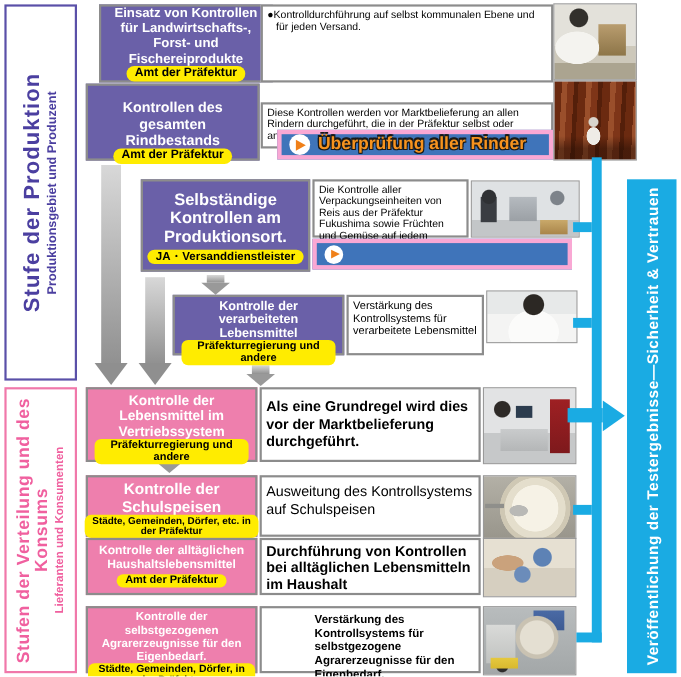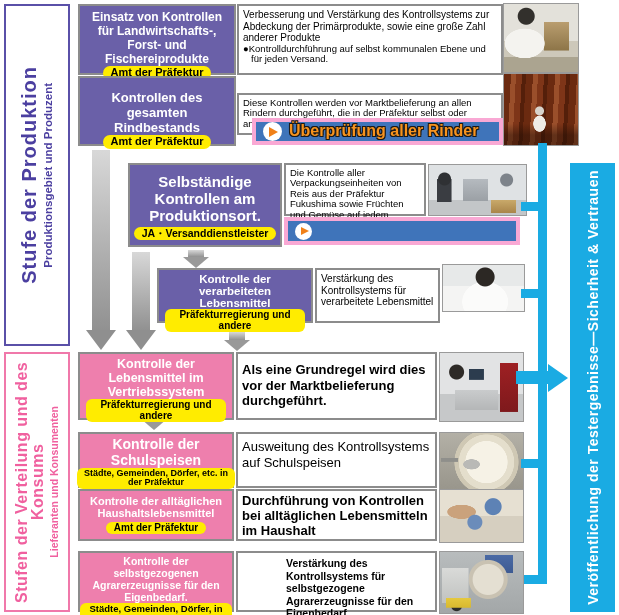--- a/index.html
+++ b/index.html
@@ -105,26 +105,25 @@
 
   <div class="abs vlabel" id="prod-label" style="left:4px;top:4px;width:66px;height:342px;">
     <span class="t">Stufe der Produktion</span>
     <span class="s">Produktionsgebiet und Produzent</span>
   </div>
   <div class="abs vlabel" id="dist-label" style="left:4px;top:352px;width:66px;height:260px;">
     <span class="t">Stufen der Verteilung und des Konsums</span>
     <span class="s">Lieferanten und Konsumenten</span>
   </div>
 
-  <div class="abs stagebox purple" style="left:78px;top:4px;width:158px;height:71px;">
+  <div class="abs stagebox purple" style="left:90px;top:4px;width:158px;height:71px;justify-content:center;">
     <div class="ttl" style="font-size:12px;">Einsatz von Kontrollen für Landwirtschafts-, Forst- und Fischereiprodukte</div>
     <div class="pill" style="font-size:11px;">Amt der Präfektur</div>
   </div>
   <div class="abs desc" style="left:237px;top:4px;width:266px;height:71px;font-size:10px;line-height:1.15;">
-    <div>Verbesserung und Verstärkung des Kontrollsystems zur Abdeckung der Primärprodukte, sowie eine große Zahl anderer Produkte</div>
     <div style="font-size:9.5px;padding-left:8px;text-indent:-8px;">●Kontrolldurchführung auf selbst kommunalen Ebene und für jeden Versand.</div>
   </div>
   <div class="photo" id="photo1" style="left:503px;top:3px;width:74px;height:68px;"></div>
 
   <div class="abs stagebox purple" style="left:78px;top:76px;width:158px;height:70px;">
     <div class="ttl" style="font-size:13px;margin-top:8px;">Kontrollen des gesamten Rindbestands</div>
     <div class="pill" style="font-size:11px;">Amt der Präfektur</div>
   </div>
   <div class="abs desc" style="left:237px;top:76px;width:266px;height:42px;font-size:9.5px;line-height:1.1;margin-top:17px;">
     <div>Diese Kontrollen werden vor Marktbelieferung an allen Rindern durchgeführt, die in der Präfektur selbst oder anderen Präfekturen geschlachtet wurden</div>

